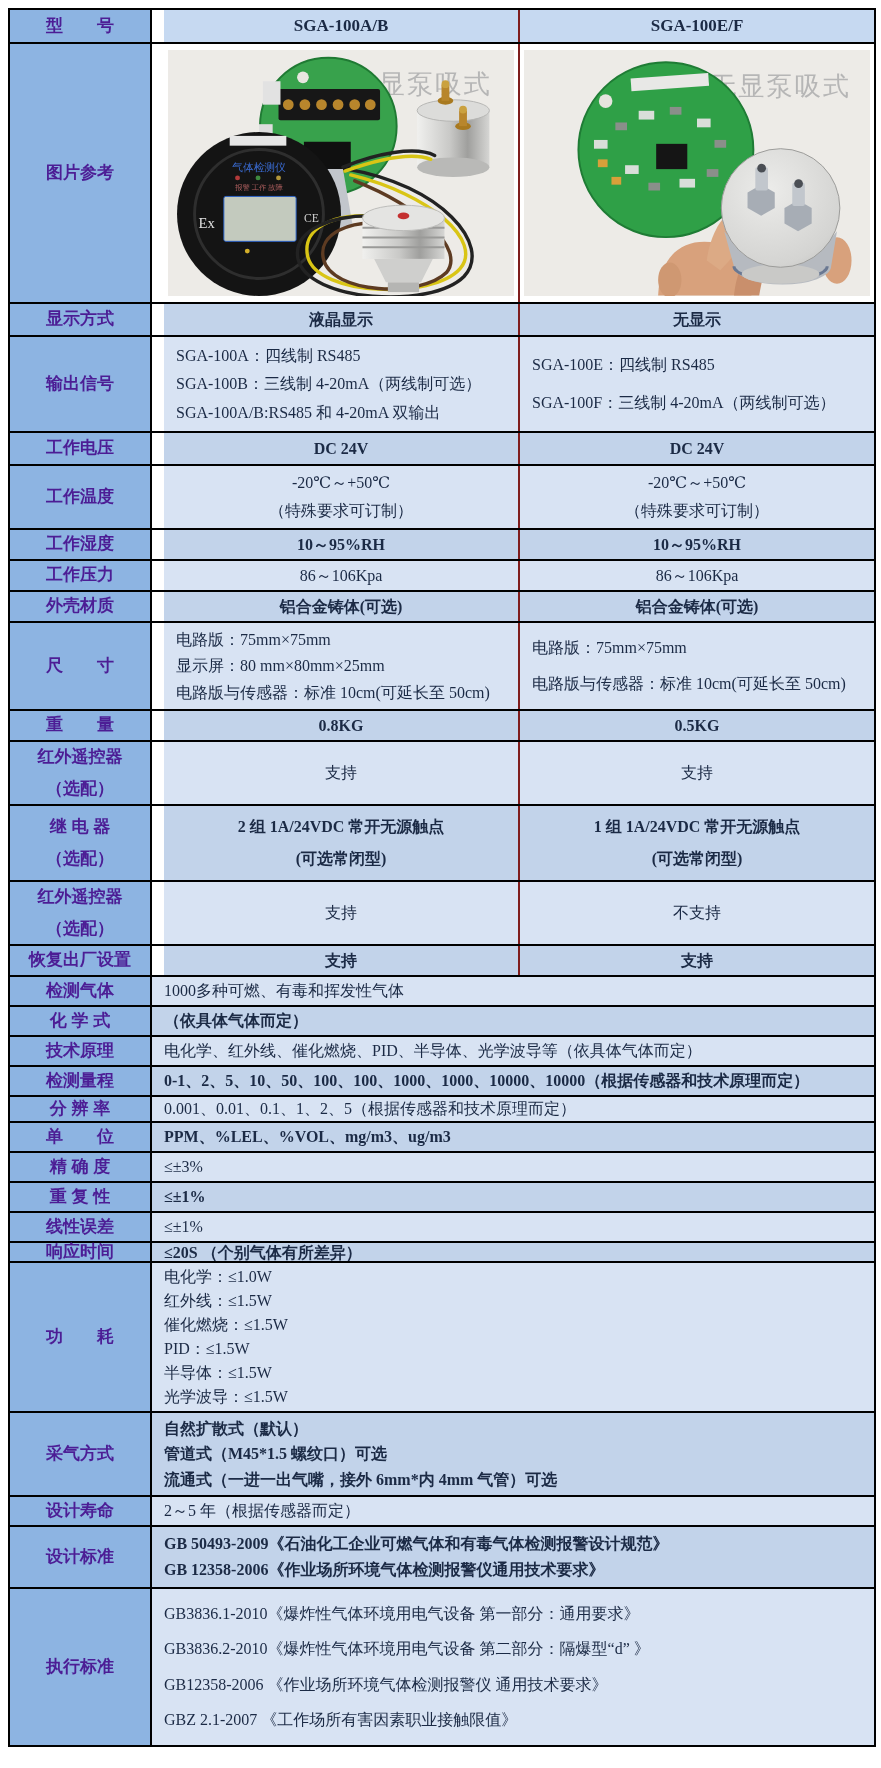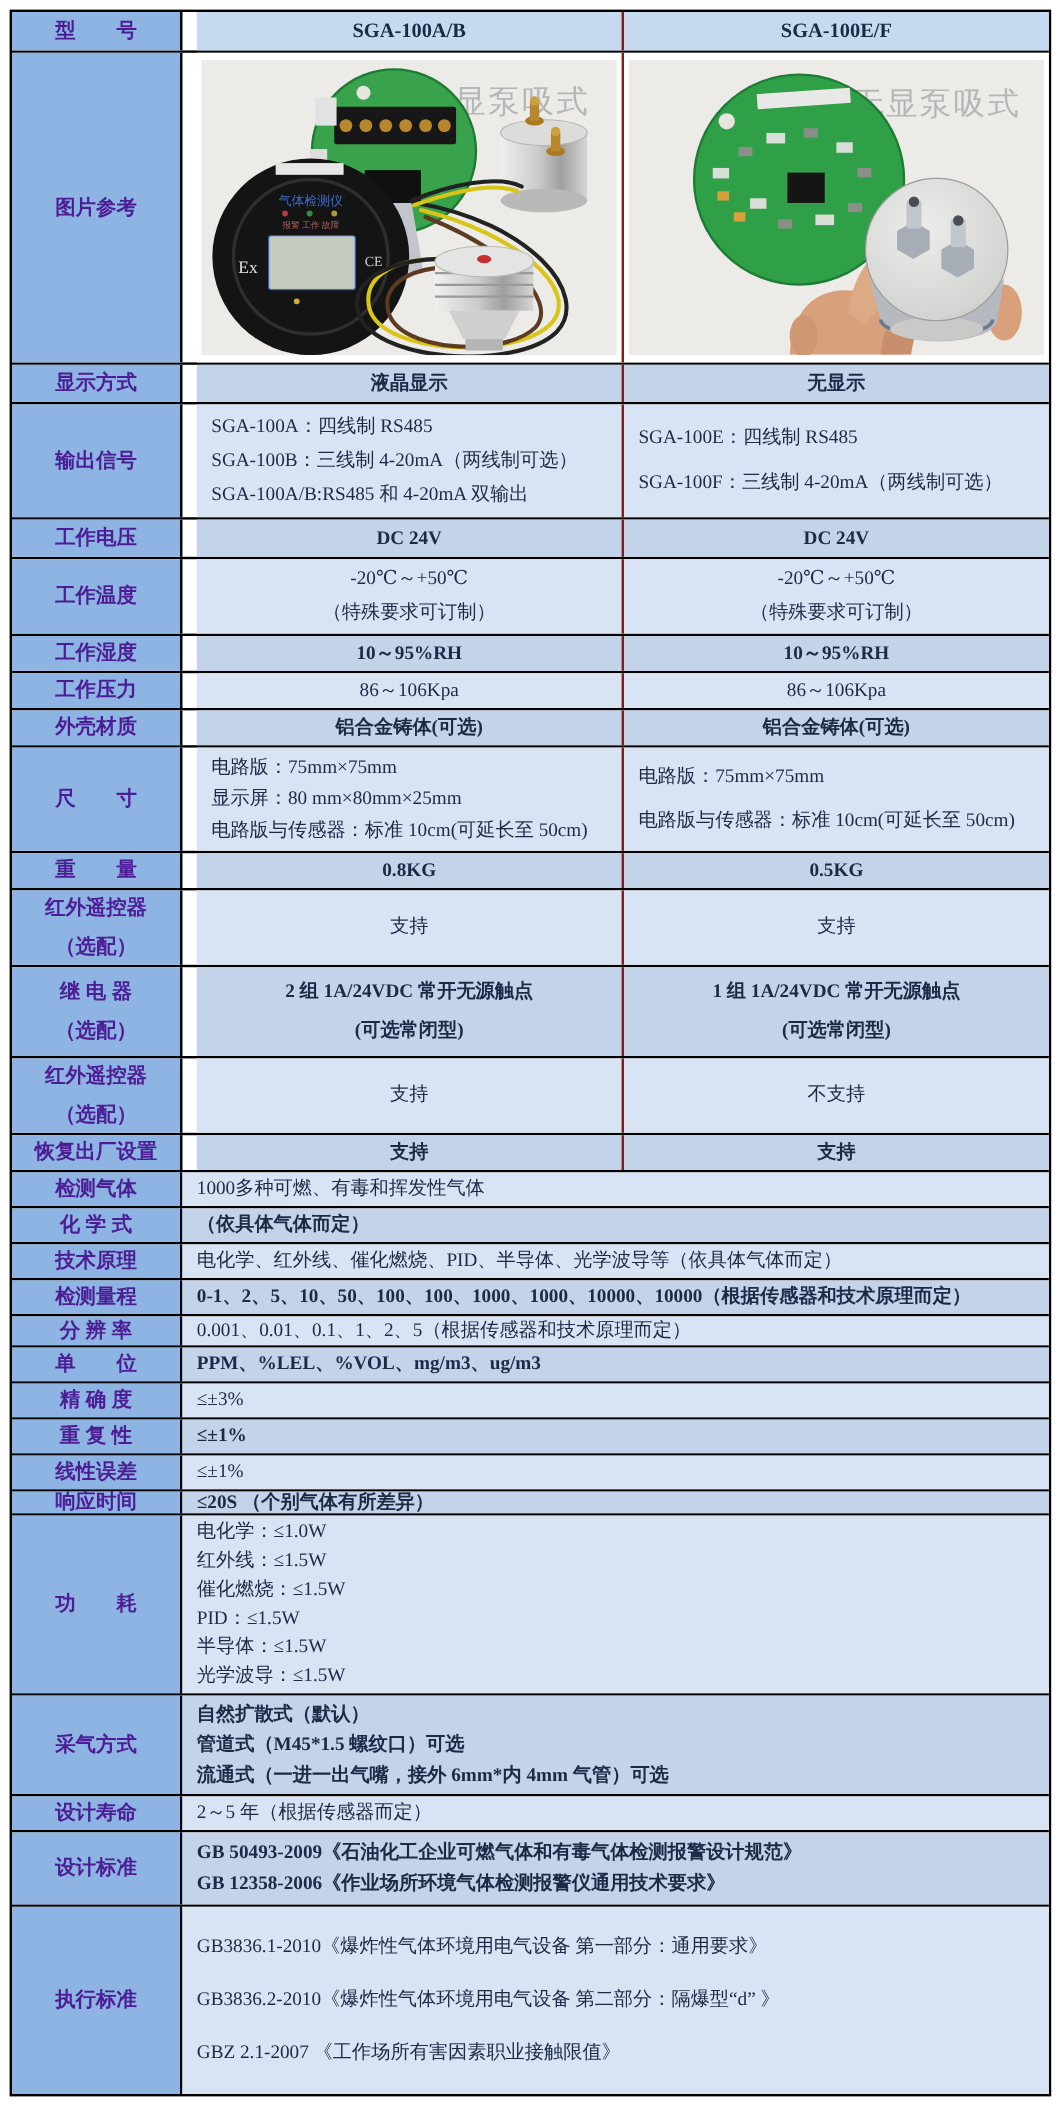--- a/index.html
+++ b/index.html
@@ -435,17 +435,18 @@
       <div class="line">GB 50493-2009《石油化工企业可燃气体和有毒气体检测报警设计规范》</div>
       <div class="line">GB 12358-2006《作业场所环境气体检测报警仪通用技术要求》</div>
     </div>
   </div>
 
   <div class="r" style="height:156px">
     <div class="lbl"><span>执行标准</span></div>
     <div class="cell lft bB">
       <div class="line">GB3836.1-2010《爆炸性气体环境用电气设备 第一部分：通用要求》</div>
       <div class="line">GB3836.2-2010《爆炸性气体环境用电气设备 第二部分：隔爆型“d” 》</div>
+      <div class="line">GB12358-2006 《作业场所环境气体检测报警仪 通用技术要求》</div>
       <div class="line">GBZ 2.1-2007 《工作场所有害因素职业接触限值》</div>
     </div>
   </div>
 
 </div>
 
 </body></html>

